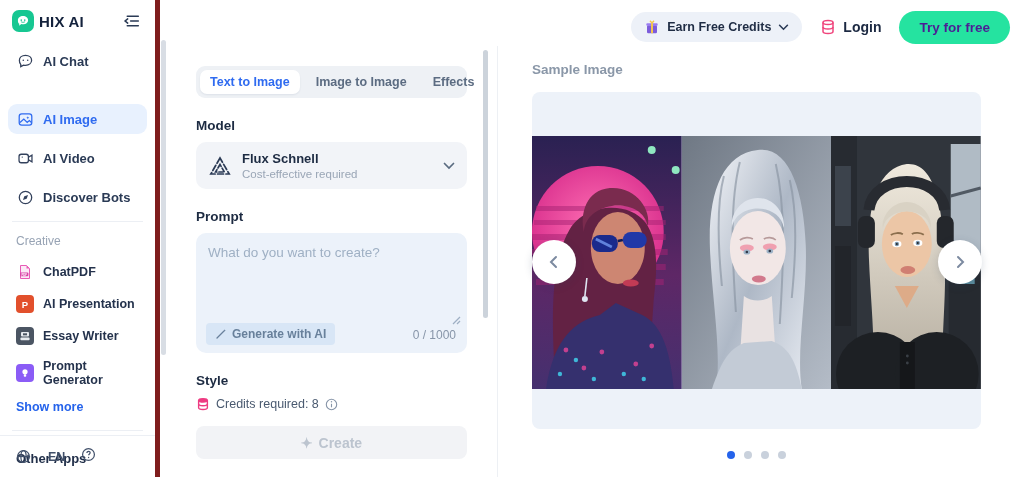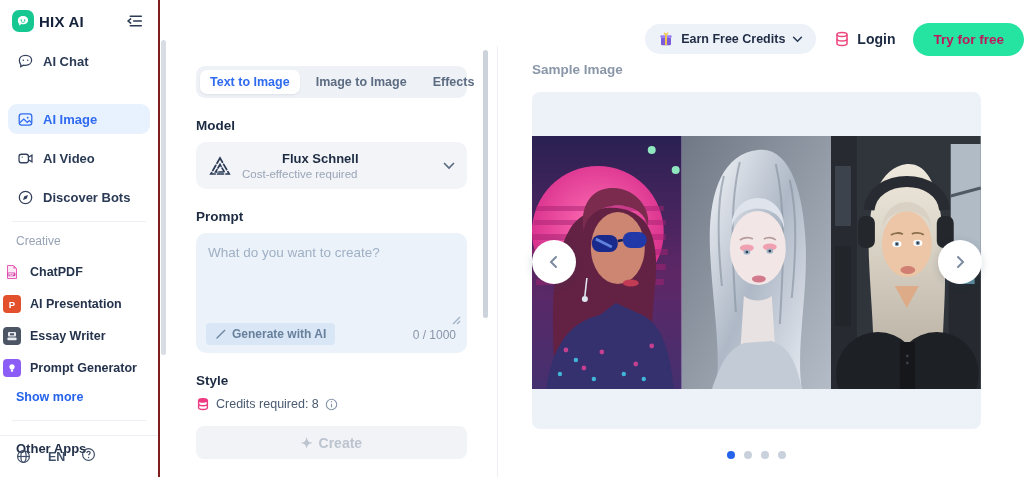--- a/index.html
+++ b/index.html
@@ -1,62 +1,62 @@
 <!DOCTYPE html>
 <html><head>
 <meta charset="utf-8">
 <style>
   * { margin:0; padding:0; box-sizing:border-box; }
   html,body { width:1024px; height:477px; overflow:hidden; background:#fff;
     font-family:"Liberation Sans", sans-serif; color:#22304a; }
 
   
   .sidebar { position:absolute; left:0; top:0; width:160px; height:477px; background:#fff;
-    border-right:2px solid #7f1d1d; z-index:5; }
+    border-right:5px solid #7f1d1d; z-index:5; }
   .logo-row { display:flex; align-items:center; justify-content:space-between; padding:10px 14px 8px 12px; }
   .logo { display:flex; align-items:center; gap:5px; }
   .logo-badge { width:22px; height:22px; border-radius:7px; background:#17c792; display:flex; align-items:center; justify-content:center; }
   .brand { font-size:15px; font-weight:800; letter-spacing:.2px; color:#14223c; }
   .collapse-btn { width:20px; height:20px; display:flex; align-items:center; justify-content:center; cursor:pointer; }
   .nav { padding:6px 8px 0 8px; }
   .nav-item { display:flex; align-items:center; gap:9px; height:30px; padding:0 9px; margin-bottom:9px;
     border-radius:9px; font-size:13px; font-weight:700; color:#2a3a55; cursor:pointer; }
   .nav-item.active { background:#e8f1fe; color:#2f6bf0;margin-top:28px; }
   .nav-item svg { flex:0 0 auto; }
   .side-divider { border:none; border-top:1px solid #eceff4; margin:6px 12px 10px 12px; }
   .section-label { font-size:12px; color:#97a3b4; padding:2px 16px 8px 16px; }
-  .bot-item { display:flex; align-items:center; gap:9px; padding:7px 3px; font-size:12.5px; font-weight:700; color:#24324c; cursor:pointer; }
+  .bot-item { display:flex; align-items:center; gap:9px; padding:7px 16px; font-size:12.5px; font-weight:700; color:#24324c; cursor:pointer; }
   .bot-ic { width:18px; height:18px; border-radius:4px; display:flex; align-items:center; justify-content:center; flex:0 0 auto; }
   .show-more { display:block; padding:6px 16px 10px 16px; font-size:12.5px; font-weight:700; color:#2563eb; cursor:pointer; text-decoration:none; }
   .other-apps { padding:10px 16px; font-size:13px; font-weight:700; color:#22304a; cursor:pointer; }
   .side-footer { position:absolute; left:0; bottom:0; width:100%; border-top:1px solid #eceff4;
     display:flex; align-items:center; gap:16px; padding:11px 16px; }
   .lang { display:flex; align-items:center; gap:17px; font-size:12.5px; font-weight:700; color:#41506a; cursor:pointer; }
   .side-scrollbar { position:absolute; left:161px; top:40px; width:5px; height:315px; border-radius:3px; background:#d8dde4; z-index:6; }
 
   
-  .main-header { position:absolute; left:168px; top:16px; right:0; height:46px; background:#fff;
-    display:flex; align-items:center; justify-content:flex-end; gap:18px; }
+  .main-header { position:absolute; left:168px; top:4px; right:0; height:46px; background:#fff;
+    display:flex; align-items:center; justify-content:flex-end; gap:18px; padding-right:14px; }
   .earn-pill { display:flex; align-items:center; gap:7px; background:#edf1f8; border-radius:16px;
     padding:7px 13px; font-size:12.5px; font-weight:700; color:#1f2c44; cursor:pointer; }
   .login { display:flex; align-items:center; gap:7px; font-size:14px; font-weight:700; color:#1c2942; cursor:pointer; }
-  .cta { background:#25e3a0; color:#be185d; font-size:13.5px; font-weight:800; border:none;
+  .cta { background:#25e3a0; color:#4c1d95; font-size:13.5px; font-weight:800; border:none;
     border-radius:18px; padding:9px 20px; cursor:pointer; }
 
   
   .form-panel { position:absolute; left:196px; top:66px; width:271px; }
   .tabs { display:flex; align-items:center; background:#eef1f5; border-radius:9px; padding:4px; gap:6px; }
   .tab { flex:0 0 auto; padding:5px 10px; font-size:12.5px; font-weight:700; color:#5c6c82;
     border-radius:7px; cursor:pointer; white-space:nowrap; }
   .tab.active { background:#fff; color:#2f6bf0; box-shadow:0 1px 2px rgba(30,50,90,.08); }
   .field-label { font-size:13.5px; font-weight:700; color:#1d2b42; margin:20px 0 9px 0; }
   .model-box { display:flex; align-items:center; gap:10px; background:#f2f4f8; border-radius:10px;
     padding:9px 12px; cursor:pointer; }
   .model-text { flex:1; }
-  .model-name { font-size:13px; font-weight:700; color:#1d2b42;margin-left:40px; }
+  .model-name { font-size:13px; font-weight:700; color:#1d2b42; }
   .model-desc { font-size:11.5px; color:#9aa6b6; margin-top:2px; }
   .prompt-wrap { position:relative; background:#ecf2fa; border-radius:10px; height:120px; }
   .prompt-input { width:100%; height:86px; background:transparent; border:none; outline:none; resize:none;
     padding:12px 12px 0 12px; font-family:"Liberation Sans", sans-serif; font-size:13.5px; color:#33425a; }
   .prompt-input::placeholder { color:#9fb0c4; }
   .gen-pill { position:absolute; left:10px; bottom:8px; display:flex; align-items:center; gap:5px;
     background:#d8e6f6; border:none; border-radius:4px; padding:4px 9px; font-size:12px; font-weight:600; color:#68809b; cursor:pointer; }
   .char-count { position:absolute; right:11px; bottom:11px; font-size:12px; color:#8795a8; }
   .resize-grip { position:absolute; right:6px; bottom:28px; }
   .credits-row { display:flex; align-items:center; gap:6px; margin-top:2px; font-size:12.5px; color:#4a5a70; }

